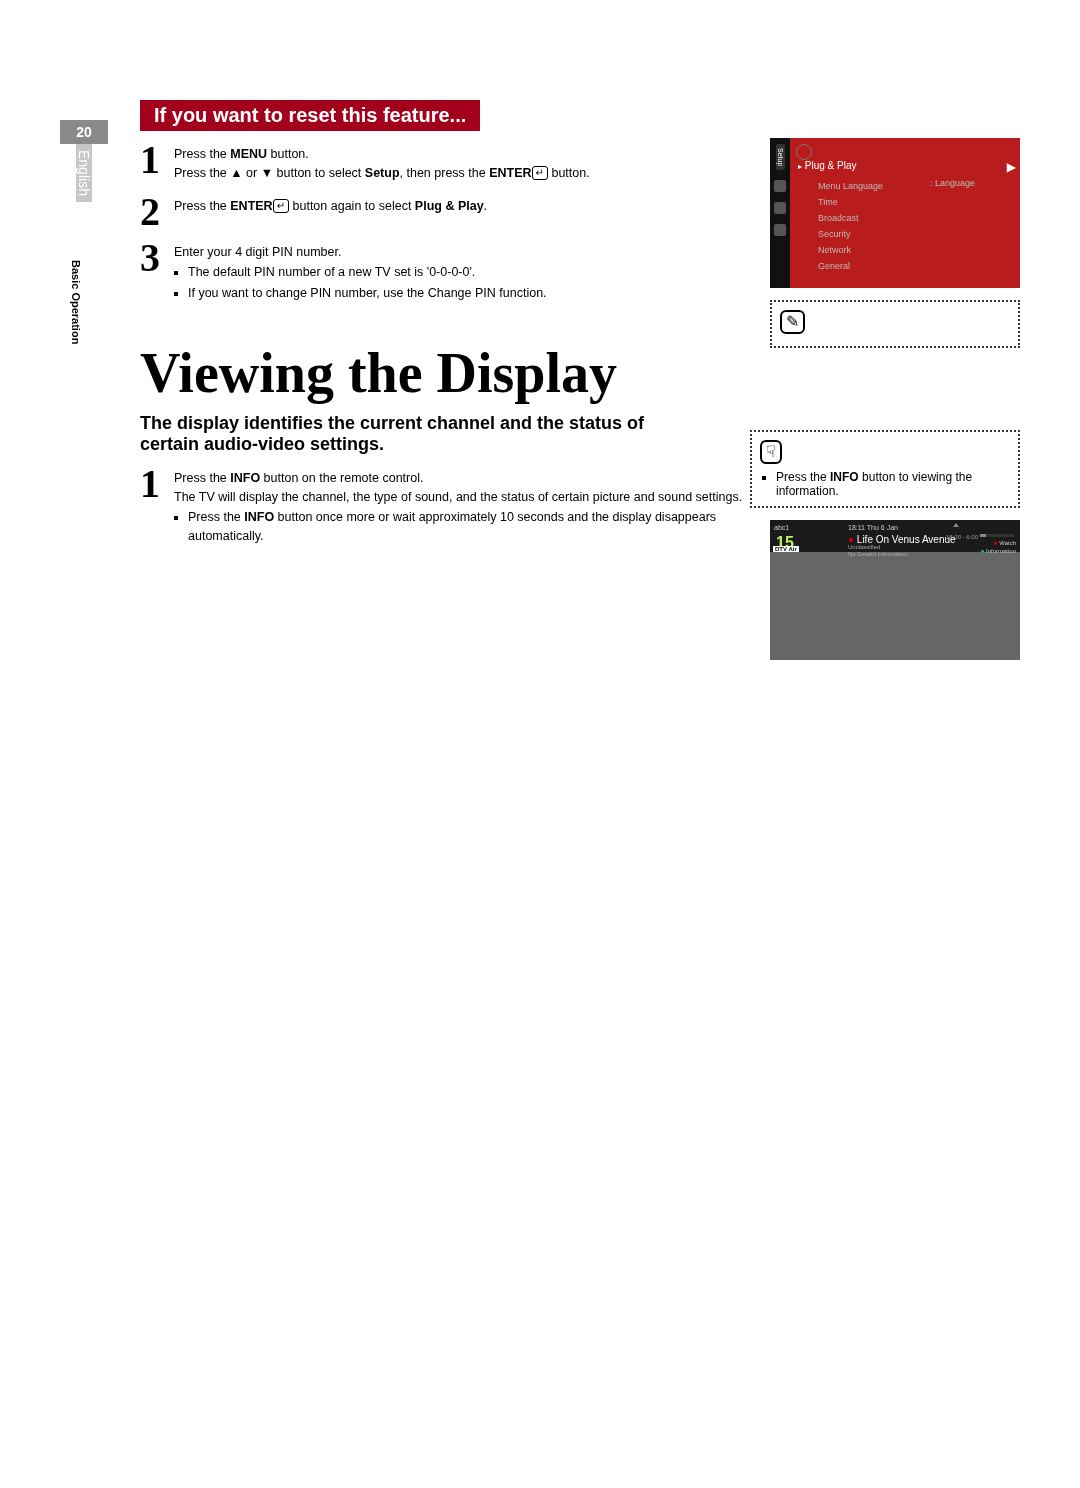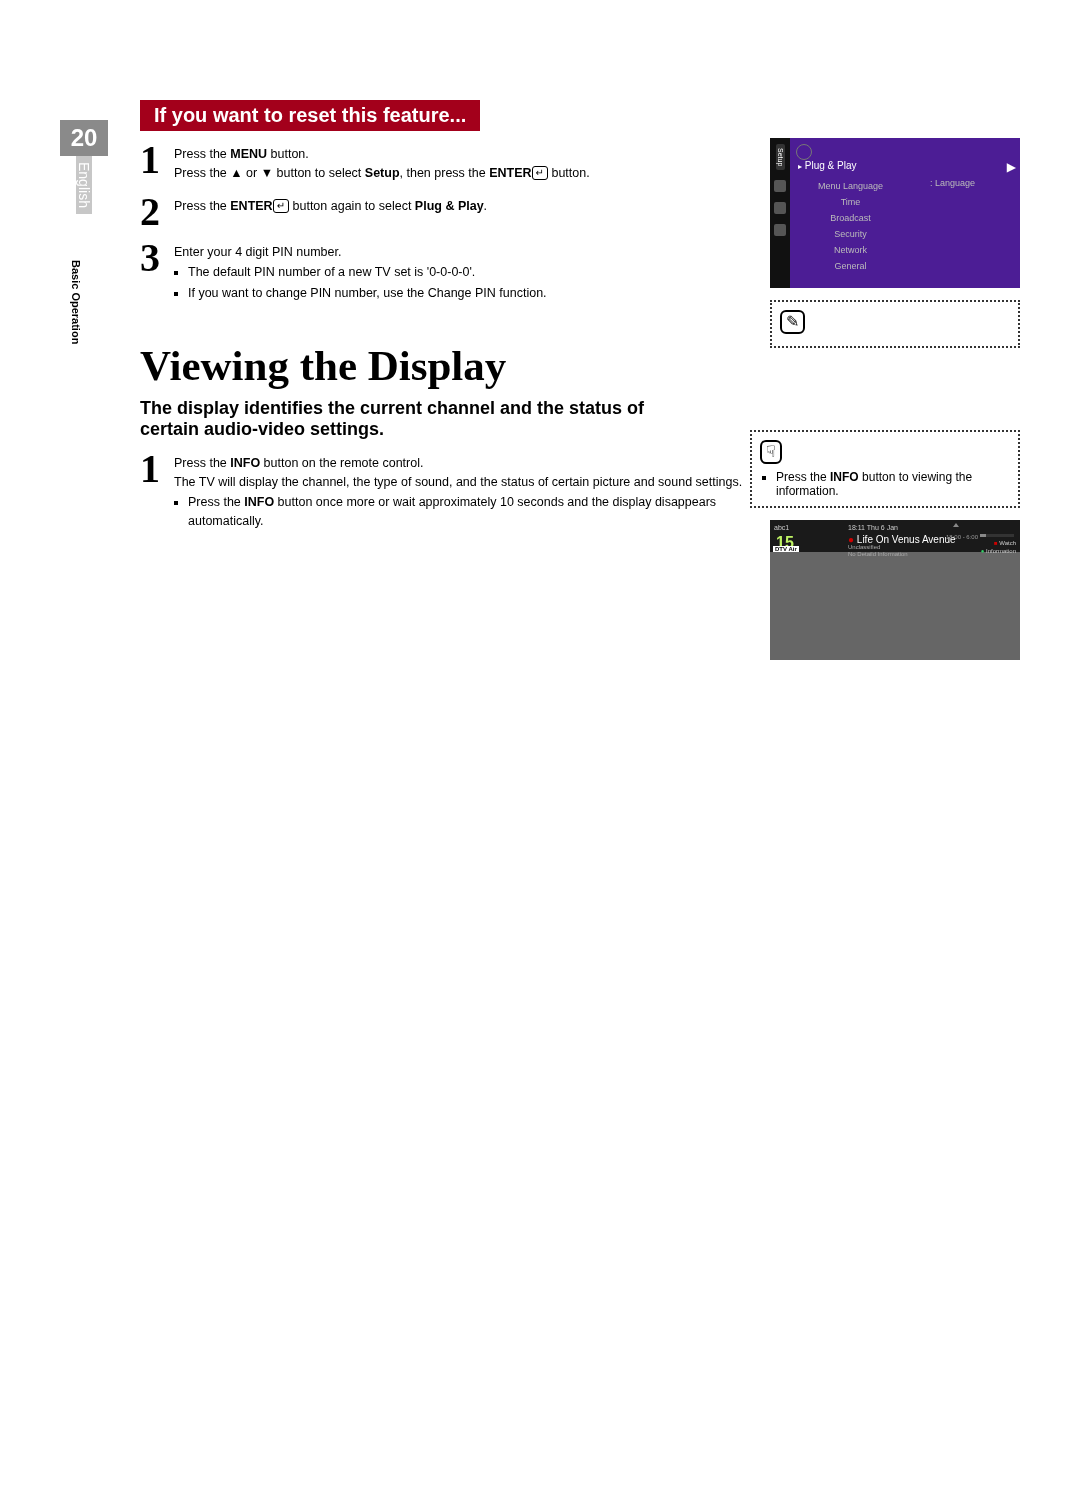--- a/index.html
+++ b/index.html
@@ -29,21 +29,21 @@
   .side-tab {
     position: absolute;
     left: 60px;
     top: 120px;
     width: 48px;
     text-align: center;
   }
   .side-tab .pagenum {
     background: #8a8a8a;
     color: #fff;
-    font-size: 24px;
+    font-size: 14px;
     font-weight: bold;
     padding: 4px 4px;
   }
   .side-tab .lang {
     background: #c7c7c7;
     color: #fff;
     font-size: 14px;
     writing-mode: vertical-rl;
     text-orientation: mixed;
     padding: 6px 0;
@@ -90,39 +90,39 @@
     display: inline-block;
     border: 1px solid #000;
     border-radius: 3px;
     font-size: 10px;
     padding: 0 3px;
     vertical-align: 1px;
     line-height: 12px;
   }
   .h1 {
     font-family: "Times New Roman", serif;
-    font-size: 43px;
+    font-size: 56px;
     font-weight: bold;
     margin: 36px 0 8px 0;
   }
   .intro {
     font-size: 18px;
     font-weight: bold;
     margin-bottom: 10px;
     max-width: 540px;
   }
   
   .right-col {
     position: absolute;
     right: 60px;
     top: 138px;
     width: 250px;
   }
   .osd {
-    background: #4c1d95;
+    background: #b91c1c;
     width: 250px;
     height: 150px;
     position: relative;
     color: #ccc;
     font-size: 9px;
     overflow: hidden;
   }
   .osd-side {
     position: absolute;
     left: 0; top:0; bottom:0; width: 20px;
@@ -155,21 +155,20 @@
     position:absolute; left:26px; top:6px; width:14px; height:14px;
     border:1px solid #777; border-radius:50%;
   }
   .osd-list {
     position: absolute;
     left: 48px;
     top: 40px;
     font-size: 9px;
     line-height: 16px;
     color: #bbb;
-    text-align: center;
   }
   .osd-lang {
     position: absolute;
     left: 160px;
     top: 40px;
     font-size: 9px;
     color: #bbb;
   }
   .osd-arrow {
     position: absolute;

